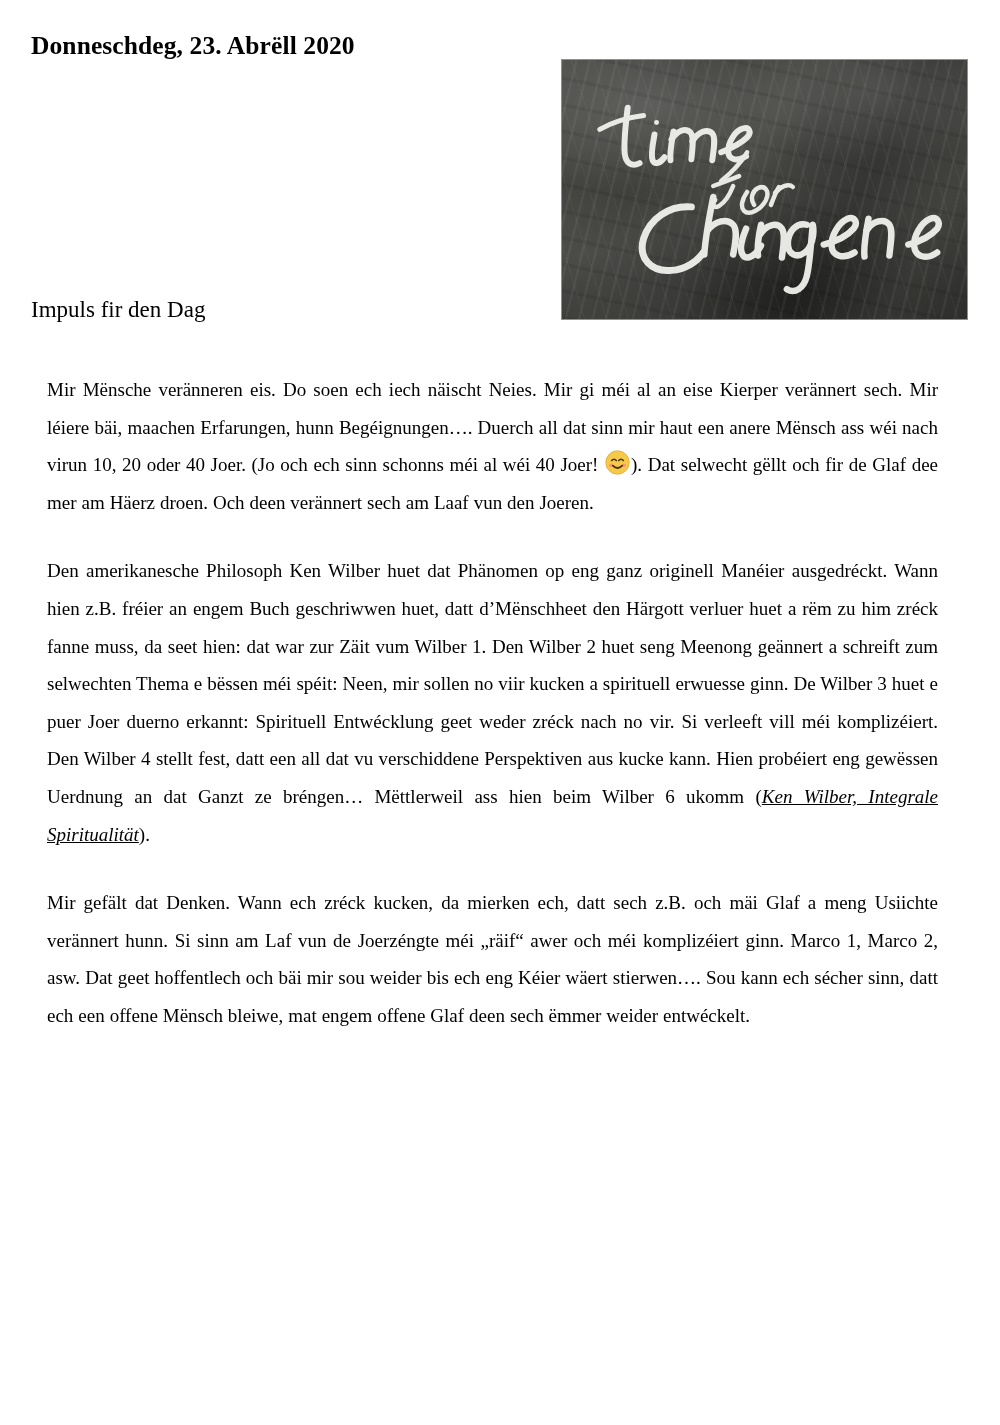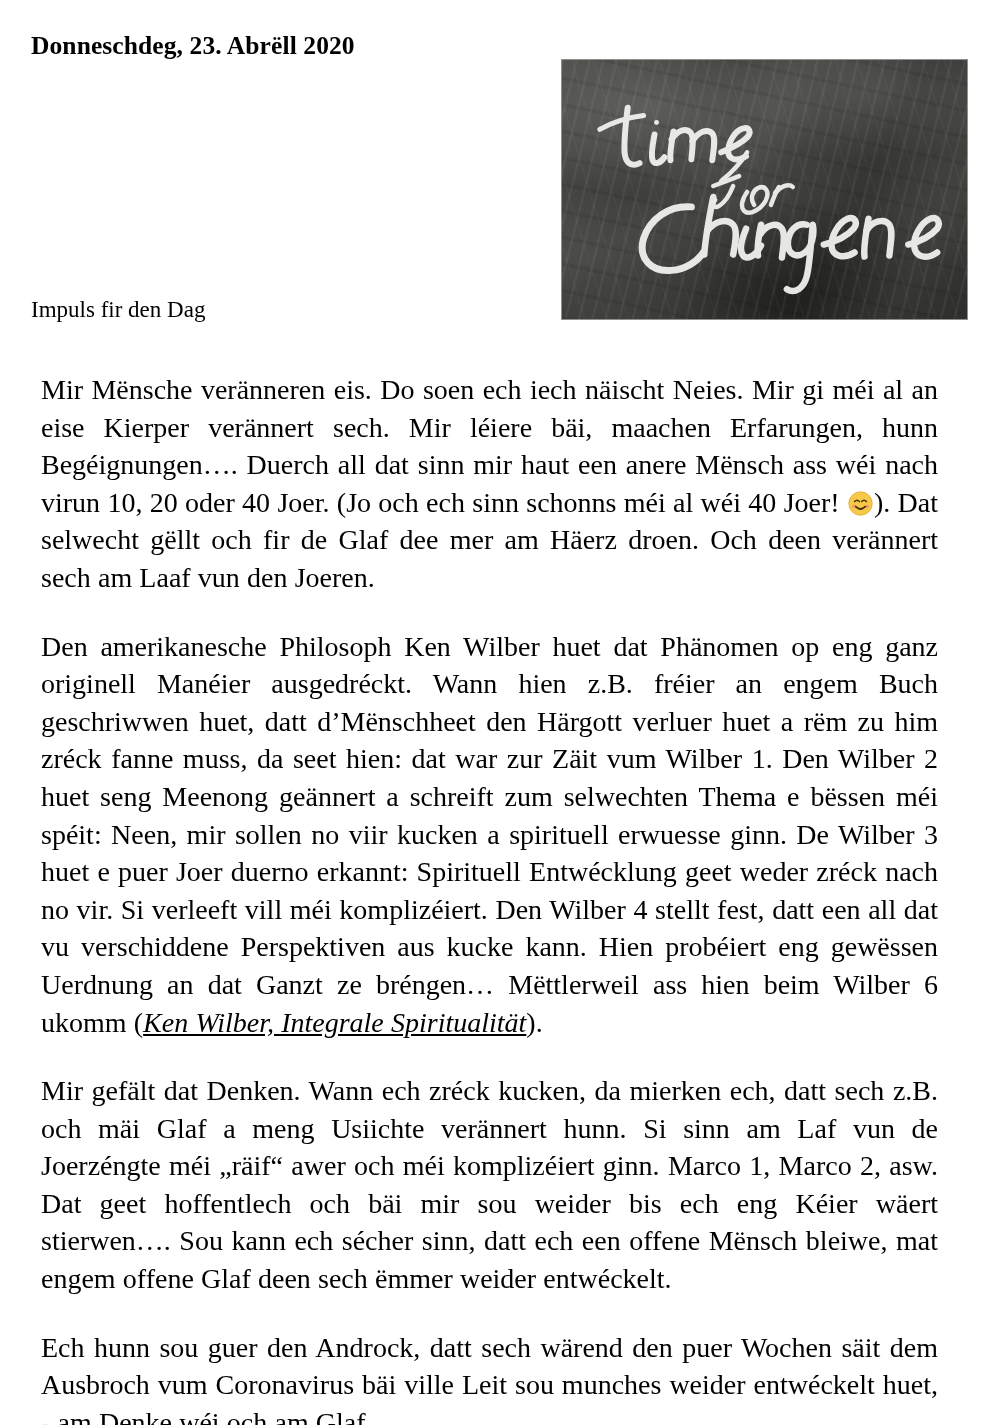--- a/index.html
+++ b/index.html
@@ -94,22 +94,22 @@
   }
 
   .body-block {
     position: absolute;
     left: 31px;
     top: 371px;
     width: 907px;
   }
 
   p.para {
-    margin: 0 0 31px 10px;
-    font-size: 28px;
+    margin: 0 0 31px 16px;
+    font-size: 19px;
     line-height: 37.6px;
     text-align: justify;
     text-justify: inter-word;
     hyphens: none;
     word-spacing: 0.2px;
   }
   p.para:last-child { margin-bottom: 0; }
 
   .italic { font-style: italic; text-decoration: underline; }
 
@@ -175,17 +175,16 @@
             <path d="M17.5 13.5 q3 -3.4 6 0" fill="none" stroke="#4a3209" stroke-width="2" stroke-linecap="round"></path>
             <ellipse cx="8" cy="19.5" rx="3" ry="2" fill="#f08b7d" opacity="0.85"></ellipse>
             <ellipse cx="24" cy="19.5" rx="3" ry="2" fill="#f08b7d" opacity="0.85"></ellipse>
             <path d="M10 20 q6 6 12 0" fill="none" stroke="#4a3209" stroke-width="2.2" stroke-linecap="round"></path>
           </svg></span><span>). Dat selwecht gëllt och fir de Glaf dee mer am Häerz droen. Och deen verännert sech am Laaf vun den Joeren.</span></p>
 
     <p class="para"><span>Den amerikanesche Philosoph Ken Wilber huet dat Phänomen op eng ganz originell Manéier ausgedréckt. Wann hien z.B. fréier an engem Buch geschriwwen huet, datt d’Mënschheet den Härgott verluer huet a rëm zu him zréck fanne muss, da seet hien: dat war zur Zäit vum Wilber 1. Den Wilber 2 huet seng Meenong geännert a schreift zum selwechten Thema e bëssen méi spéit: Neen, mir sollen no viir kucken a spirituell erwuesse ginn. De Wilber 3 huet e puer Joer duerno erkannt: Spirituell Entwécklung geet weder zréck nach no vir. Si verleeft vill méi komplizéiert. Den Wilber 4 stellt fest, datt een all dat vu verschiddene Perspektiven aus kucke kann. Hien probéiert eng gewëssen Uerdnung an dat Ganzt ze bréngen… Mëttlerweil ass hien beim Wilber 6 ukomm (</span><span class="italic">Ken Wilber, Integrale Spiritualität</span><span>).</span></p>
 
     <p class="para">Mir gefält dat Denken. Wann ech zréck kucken, da mierken ech, datt sech z.B. och mäi Glaf a meng Usiichte verännert hunn. Si sinn am Laf vun de Joerzéngte méi „räif“ awer och méi komplizéiert ginn. Marco 1, Marco 2, asw. Dat geet hoffentlech och bäi mir sou weider bis ech eng Kéier wäert stierwen…. Sou kann ech sécher sinn, datt ech een offene Mënsch bleiwe, mat engem offene Glaf deen sech ëmmer weider entwéckelt.</p>
 
-    <p class="para">Ech hunn sou guer den Androck, datt sech wärend den puer Wochen säit dem Ausbroch vum Coronavirus bäi ville Leit sou munches weider entwéckelt huet, - am Denke wéi och am Glaf.</p>
 
   </div>
 
 </div>
 
 </body></html>

